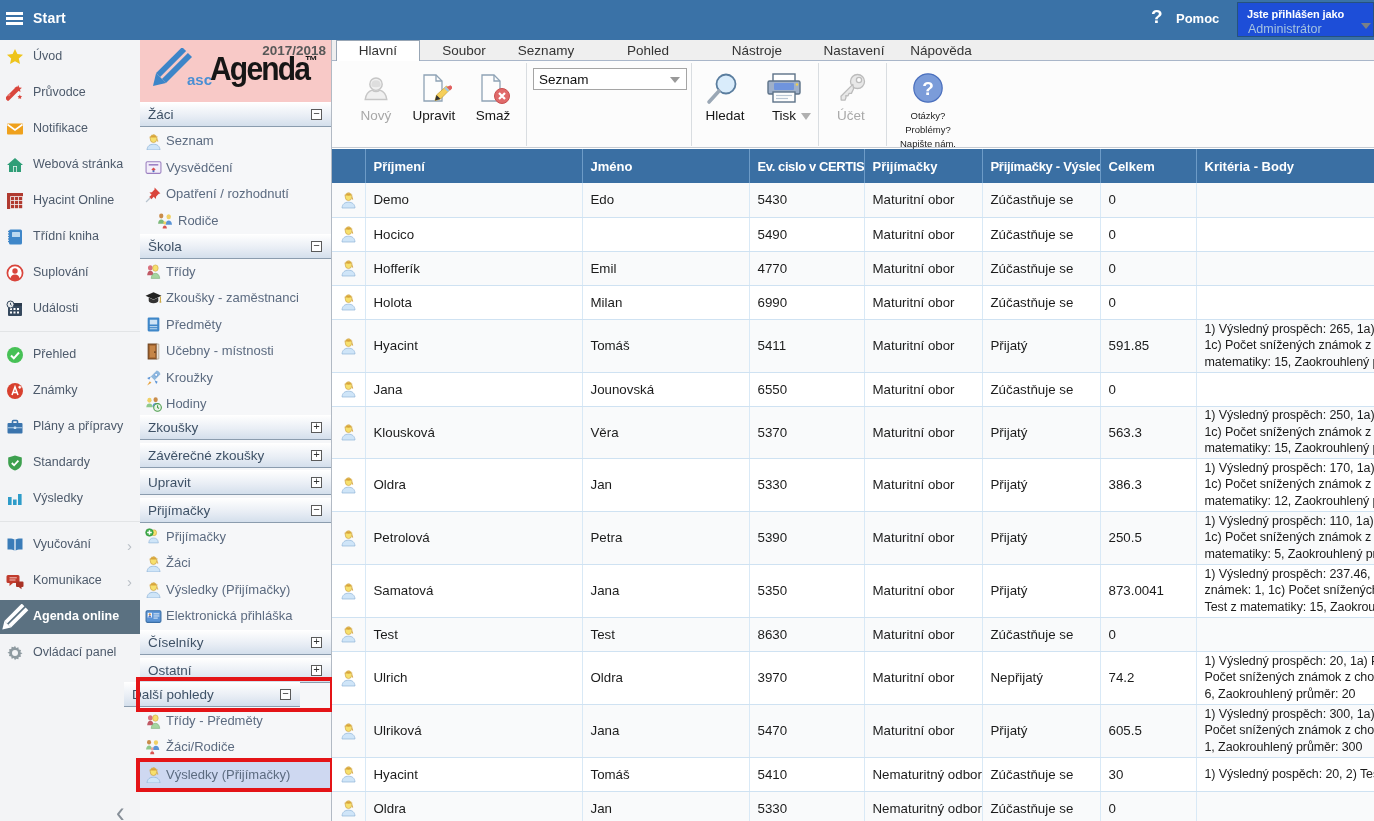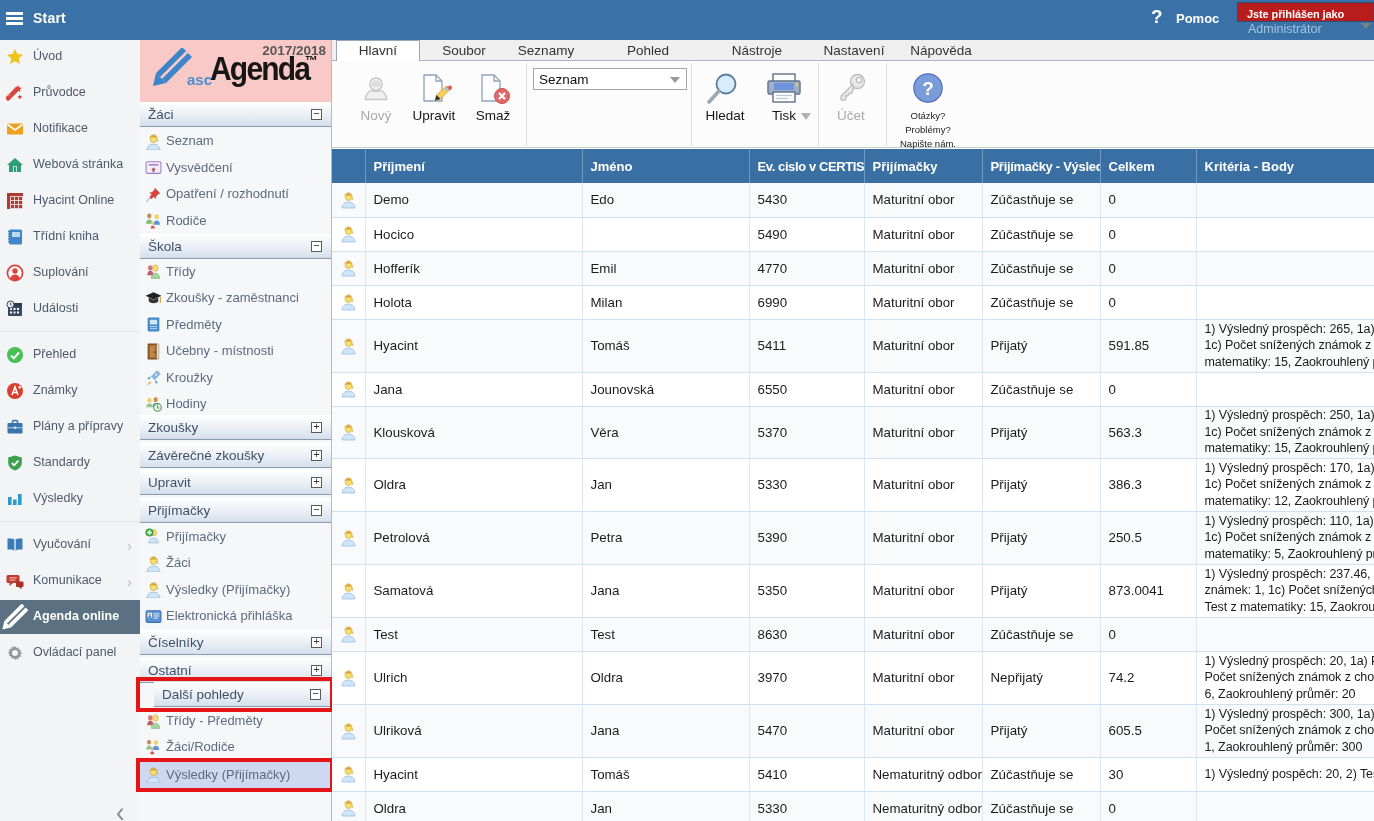--- a/index.html
+++ b/index.html
@@ -3,21 +3,21 @@
 <style>
 *{margin:0;padding:0;box-sizing:border-box}
 html,body{width:1374px;height:821px;overflow:hidden}
 body{position:relative;font-family:"Liberation Sans",sans-serif;background:#fff}
 .ab{position:absolute}
 #topbar{left:0;top:0;width:1374px;height:40px;background:#3a72a7}
 #burger div{position:absolute;left:6px;width:17px;height:3px;background:#fff}
 #start{left:33px;top:10px;color:#fff;font-size:14px;font-weight:bold;letter-spacing:.2px}
 #pomoc-q{left:1151px;top:6px;color:#fff;font-size:19px;font-weight:bold}
 #pomoc{left:1176px;top:11px;color:#fff;font-size:13px;font-weight:bold}
-#adminbox{left:1237px;top:2px;width:137px;height:20px;background:#b91c1c;border:1px solid #25527f}
+#adminbox{left:1237px;top:2px;width:137px;height:35px;background:#1d4ed8;border:1px solid #25527f}
 #adminbox .l1{position:absolute;left:9px;top:5px;color:#fff;font-size:11px;font-weight:bold;letter-spacing:-0.1px}
 #adminbox .l2{position:absolute;left:10px;top:19px;color:#a5c3e0;font-size:12.5px}
 #admintri{left:1361px;top:23px;width:0;height:0;border-left:5.5px solid transparent;border-right:5.5px solid transparent;border-top:6.5px solid #7a8087}
 #leftbar{left:0;top:40px;width:140px;height:781px;background:#f3f4f6}
 .lit{position:absolute;left:0;width:140px;height:34px}
 .lit .ic{position:absolute;left:6px;top:50%;margin-top:-9px;width:18px;height:18px}
 .lit .tx{position:absolute;left:33px;top:50%;margin-top:-8px;font-size:12.5px;color:#4d5a6b;white-space:nowrap}
 .lit .ch{position:absolute;right:8px;top:50%;margin-top:-8px;font-size:15px;color:#b9bfc6}
 .lsep{position:absolute;left:0;width:140px;height:1px;background:#e2e4e6}
 #agon{left:0;top:600px;width:140px;height:34px;background:#5b7181}
@@ -297,21 +297,21 @@
     </svg>
     <div class="tx">Vysvědčení</div>
   </div>
 <div class="mit" style="left:140px;top:180.5px">
     <svg class="ic" viewBox="0 0 16 16">
       <path d="M9 1.5l5.5 5.5-1.5.4-2.5 2.5-.3 2.3-2-2L6 12.4l-2-2 2.2-2.2-2-2 2.3-.3L9 3.4z" fill="#d9453c"></path>
       <line x1="5" y1="11" x2="1" y2="15" stroke="#b9c5d0" stroke-width="1.2"></line>
     </svg>
     <div class="tx">Opatření / rozhodnutí</div>
   </div>
-<div class="mit" style="left:140px;top:207.0px">
+<div class="mit" style="left:152px;top:207.0px">
     <svg class="ic" viewBox="0 0 16 16">
       <ellipse cx="4" cy="3.8" rx="2" ry="2.3" fill="#c98c4a"></ellipse>
       <path d="M1 11c.2-2.8 1.4-4 3-4s2.8 1.2 3 4z" fill="#7cb97a"></path>
       <ellipse cx="11" cy="4.5" rx="2.1" ry="2.4" fill="#f0d165"></ellipse>
       <path d="M8 12c.2-2.8 1.4-4 3-4s2.9 1.2 3.1 4z" fill="#5b94d6"></path>
       <ellipse cx="7.3" cy="10.2" rx="1.4" ry="1.6" fill="#f0d165"></ellipse>
       <path d="M5.3 15.5c.1-2 .9-2.9 2-2.9s1.9.9 2 2.9z" fill="#d9534f"></path>
     </svg>
     <div class="tx">Rodiče</div>
   </div>
@@ -432,21 +432,21 @@
   </div>
 <div class="mit" style="left:140px;top:761.5px;height:26px;background:#ced8f1">
     <svg class="ic" viewBox="0 0 16 16">
       <path d="M4.4 5.2c0-2.4 1.6-3.9 3.7-3.9 2.1 0 3.7 1.5 3.7 3.9l-.4 2.8h1.1l-.9-4.9-2.3-1.7-3.2.3-1.9 2z" fill="#d8a43c"></path>
       <ellipse cx="8" cy="5.4" rx="3.1" ry="3.6" fill="#f7e06d" stroke="#c79b3a" stroke-width=".6"></ellipse>
       <path d="M5 3.9c.65-1.1 1.7-1.7 3-1.7 1.3 0 2.35.6 3 1.7-2 .55-4 .55-6 0z" fill="#d8a43c"></path>
       <path d="M1.9 16c.3-3.8 2.5-5.4 6.1-5.4s5.8 1.6 6.1 5.4z" fill="#cfe5f8" stroke="#8fb4d8" stroke-width=".7"></path>
     </svg>
     <div class="tx">Výsledky (Přijímačky)</div>
   </div>
-<div class="mhdr" style="left:154px;top:681.5px;width:176px">
+<div class="mhdr" style="left:124px;top:681.5px;width:176px">
     <div class="tx">Další pohledy</div>
     <div class="box">−</div>
   </div>
 <div class="ab redbox" style="left:136px;top:677px;width:198px;height:35px"></div>
 <div class="ab redbox" style="left:136px;top:757.5px;width:198px;height:34px"></div>
 <div class="ab" id="tabs"></div>
 <div class="tab" id="tab-active" style="position:absolute">Hlavní</div>
 <div class="tab" style="left:419px;width:90px">Soubor</div>
 <div class="tab" style="left:501px;width:90px">Seznamy</div>
 <div class="tab" style="left:603px;width:90px">Pohled</div>

